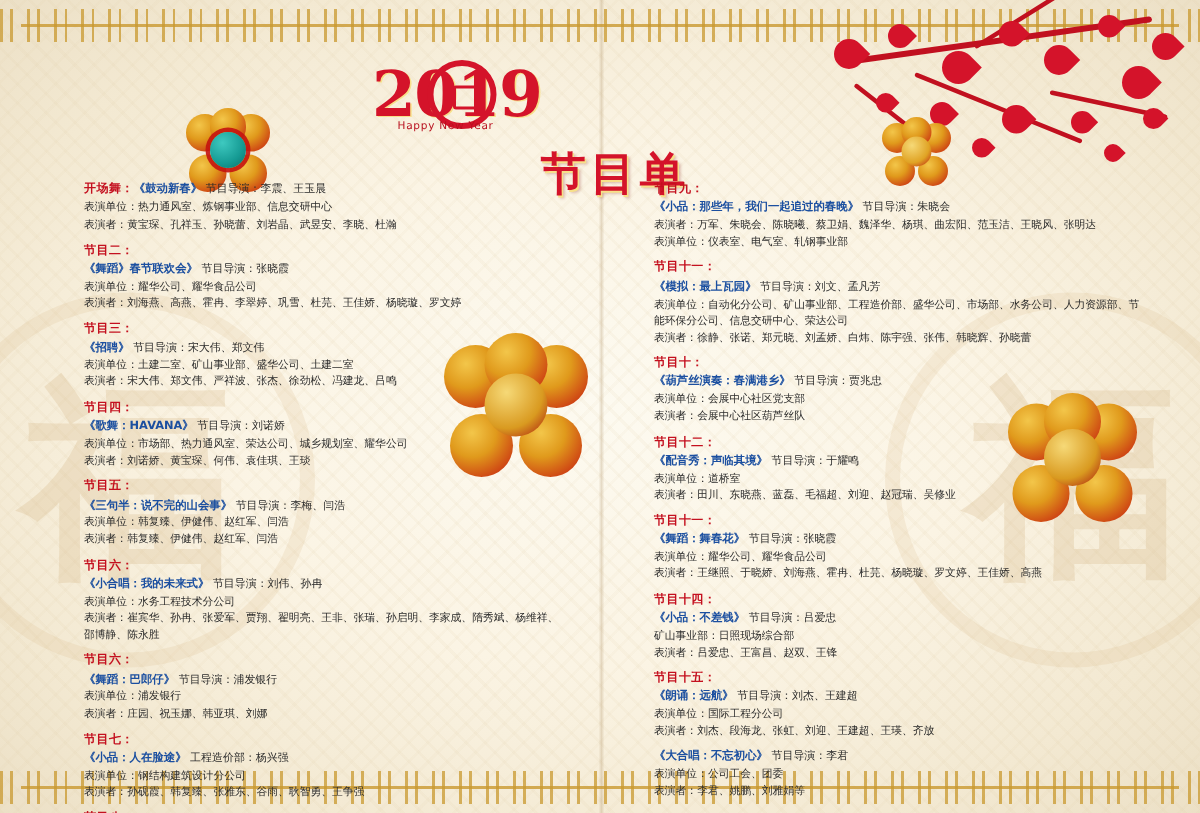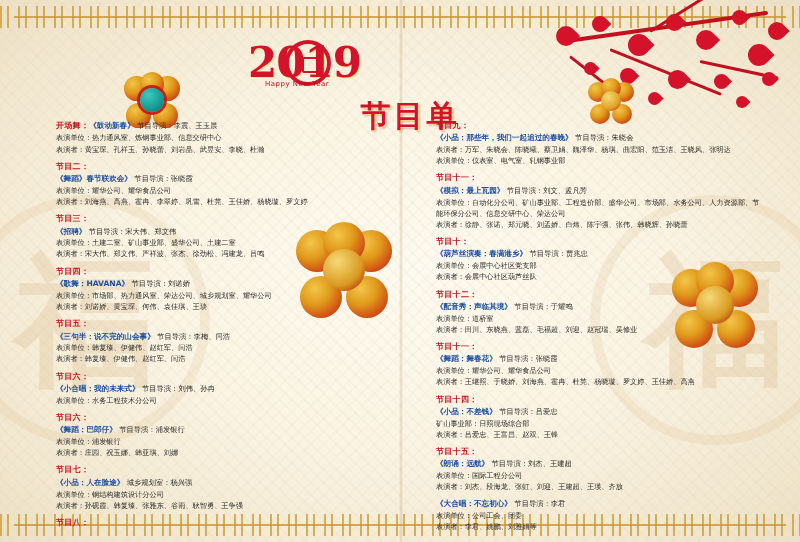--- a/index.html
+++ b/index.html
@@ -219,30 +219,31 @@
     <div class="item">
       <div class="ih">节目五：</div>
       <div><span class="ititle">《三句半：说不完的山会事》</span> <span class="dir">节目导演：李梅、闫浩</span></div>
       <div class="ln">表演单位：韩复臻、伊健伟、赵红军、闫浩</div>
       <div class="ln">表演者：韩复臻、伊健伟、赵红军、闫浩</div>
     </div>
     <div class="item">
       <div class="ih">节目六：</div>
       <div><span class="ititle">《小合唱：我的未来式》</span> <span class="dir">节目导演：刘伟、孙冉</span></div>
       <div class="ln">表演单位：水务工程技术分公司</div>
+      <div class="ln">表演者：崔宾华、孙冉、张爱军、贾翔、翟明亮、王非、张瑞、孙启明、李家成、隋秀斌、杨维祥、邵博静、陈永胜</div>
     </div>
     <div class="item">
       <div class="ih">节目六：</div>
       <div><span class="ititle">《舞蹈：巴郎仔》</span> <span class="dir">节目导演：浦发银行</span></div>
       <div class="ln">表演单位：浦发银行</div>
       <div class="ln">表演者：庄园、祝玉娜、韩亚琪、刘娜</div>
     </div>
     <div class="item">
       <div class="ih">节目七：</div>
-      <div><span class="ititle">《小品：人在脸途》</span> <span class="dir">城乡规划室：杨兴强</span></div>
+      <div><span class="ititle">《小品：人在脸途》</span> <span class="dir">工程造价部：杨兴强</span></div>
       <div class="ln">表演单位：钢结构建筑设计分公司</div>
       <div class="ln">表演者：孙砚霞、韩复臻、张雅东、谷雨、耿智勇、王争强</div>
     </div>
     <div class="item">
       <div class="ih">节目八：</div>
 
     </div>
   </div>
 
   <div class="col right">

